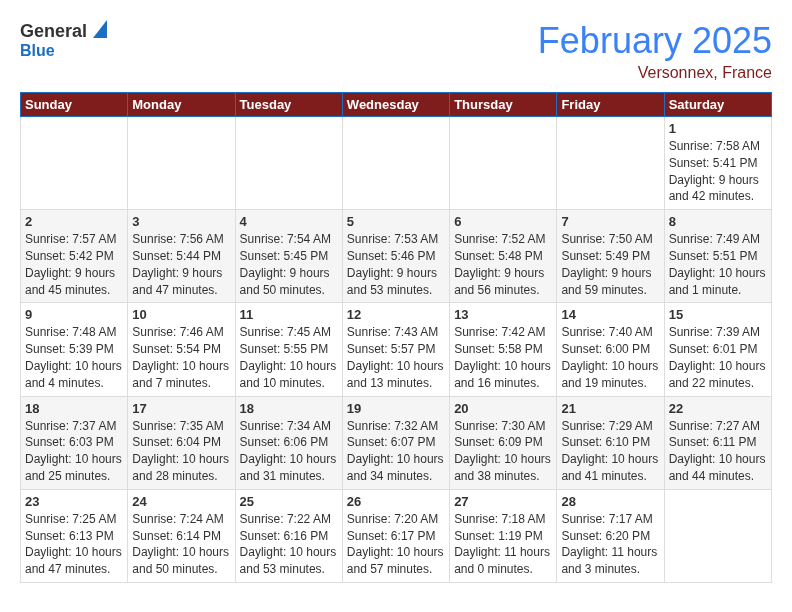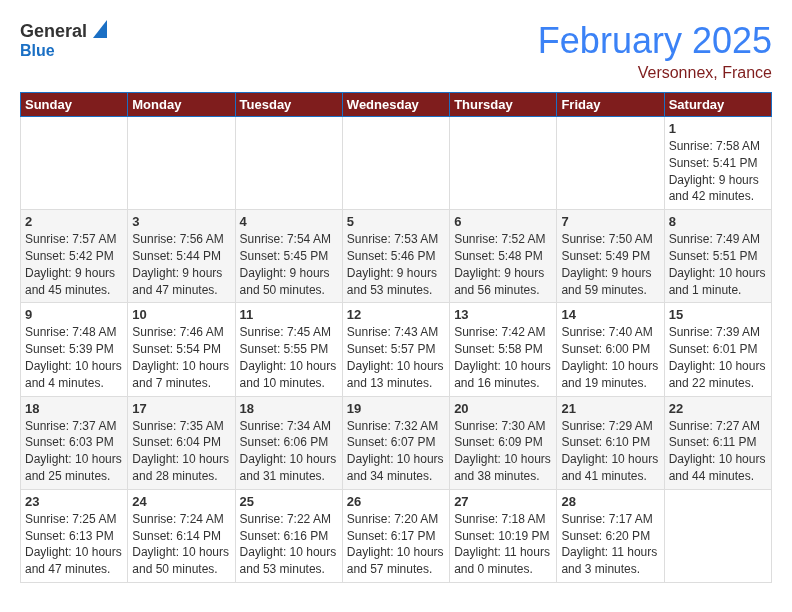--- a/index.html
+++ b/index.html
@@ -295,21 +295,21 @@
         </td>
         <td>
           <span class="day-num">26</span>
           <div class="day-info">Sunrise: 7:20 AM
 Sunset: 6:17 PM
 Daylight: 10 hours and 57 minutes.</div>
         </td>
         <td>
           <span class="day-num">27</span>
           <div class="day-info">Sunrise: 7:18 AM
-Sunset: 10:19 PM
+Sunset: 1:19 PM
 Daylight: 11 hours and 0 minutes.</div>
         </td>
         <td>
           <span class="day-num">28</span>
           <div class="day-info">Sunrise: 7:17 AM
 Sunset: 6:20 PM
 Daylight: 11 hours and 3 minutes.</div>
         </td>
         <td class="empty-cell"></td>
       </tr>

